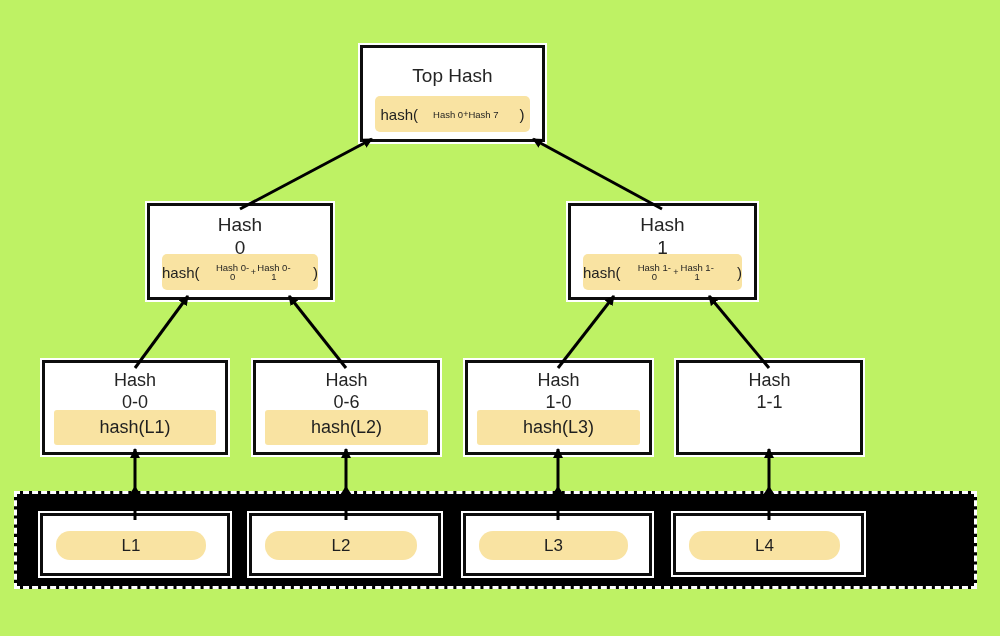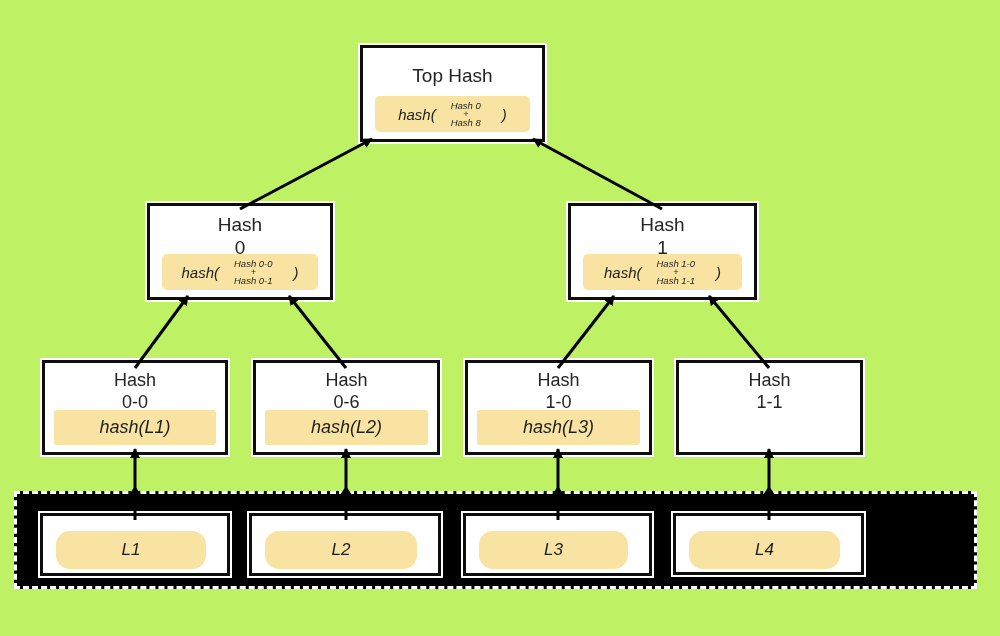--- a/index.html
+++ b/index.html
@@ -10,28 +10,28 @@
   .node{
     position:absolute;background:#ffffff;border:3px solid #0d0d0d;
     outline:2px solid #ffffff;box-sizing:border-box;text-align:center;color:#1f1f1f;
   }
   .node .title{font-size:19px;line-height:23px;color:#242424;}
   .node-top .title{padding-top:16px;}
   .node-mid .title{padding-top:7px;}
   .node-leafhash .title{font-size:18px;line-height:22px;padding-top:6px;}
   .pill{
     position:absolute;background:#f9e3a2;border-radius:5px;color:#1f1f1f;
-    display:flex;align-items:center;justify-content:center;font-style:italic;
+    display:flex;align-items:center;justify-content:center;
   }
   .pill-fn{left:12px;right:12px;bottom:7px;height:36px;}
   .fn,.close{font-size:15px;}
-  .args{display:flex;flex-direction:column;align-items:center;font-size:9.5px;line-height:9px;margin:0 21px 0 15px;}
+  .args{display:flex;flex-direction:row;align-items:center;font-size:9.5px;line-height:9px;margin:0 21px 0 15px;}
   .plus{font-size:9px;line-height:8px;}
   .pill-label{left:9px;right:9px;bottom:7px;height:35px;font-size:18px;border-radius:3px;}
-  .pill-data{left:13px;right:21px;top:15px;height:38px;font-size:17px;border-radius:14px;}
+  .pill-data{left:13px;right:21px;top:15px;height:29px;font-size:17px;border-radius:14px;}
   
   .pos-top {left:360px;top:45px;width:185px;height:97px;}
   .pos-h0  {left:147px;top:203px;width:186px;height:97px;}
   .pos-h1  {left:568px;top:203px;width:189px;height:97px;}
   .pos-h00 {left:42px; top:360px;width:186px;height:95px;}
   .pos-h01 {left:253px;top:360px;width:187px;height:95px;}
   .pos-h10 {left:465px;top:360px;width:187px;height:95px;}
   .pos-h11 {left:676px;top:360px;width:187px;height:95px;}
   .pos-l1  {left:40px; top:513px;width:190px;height:63px;}
   .pos-l2  {left:249px;top:513px;width:192px;height:63px;padding-left:11px;}
@@ -51,21 +51,21 @@
 
   <div class="data-container"></div>
 
   <div class="node node-top pos-top">
     <div class="title">Top Hash</div>
     <div class="pill pill-fn">
       <span class="fn">hash(</span>
       <span class="args">
         <span>Hash 0</span>
         <span class="plus">+</span>
-        <span>Hash 8</span>
+        <span>Hash 7</span>
       </span>
       <span class="close">)</span>
     </div>
   </div>
 
   <div class="node node-mid pos-h0">
     <div class="title"><span>Hash</span><br><span>0</span></div>
     <div class="pill pill-fn">
       <span class="fn">hash(</span>
       <span class="args">

